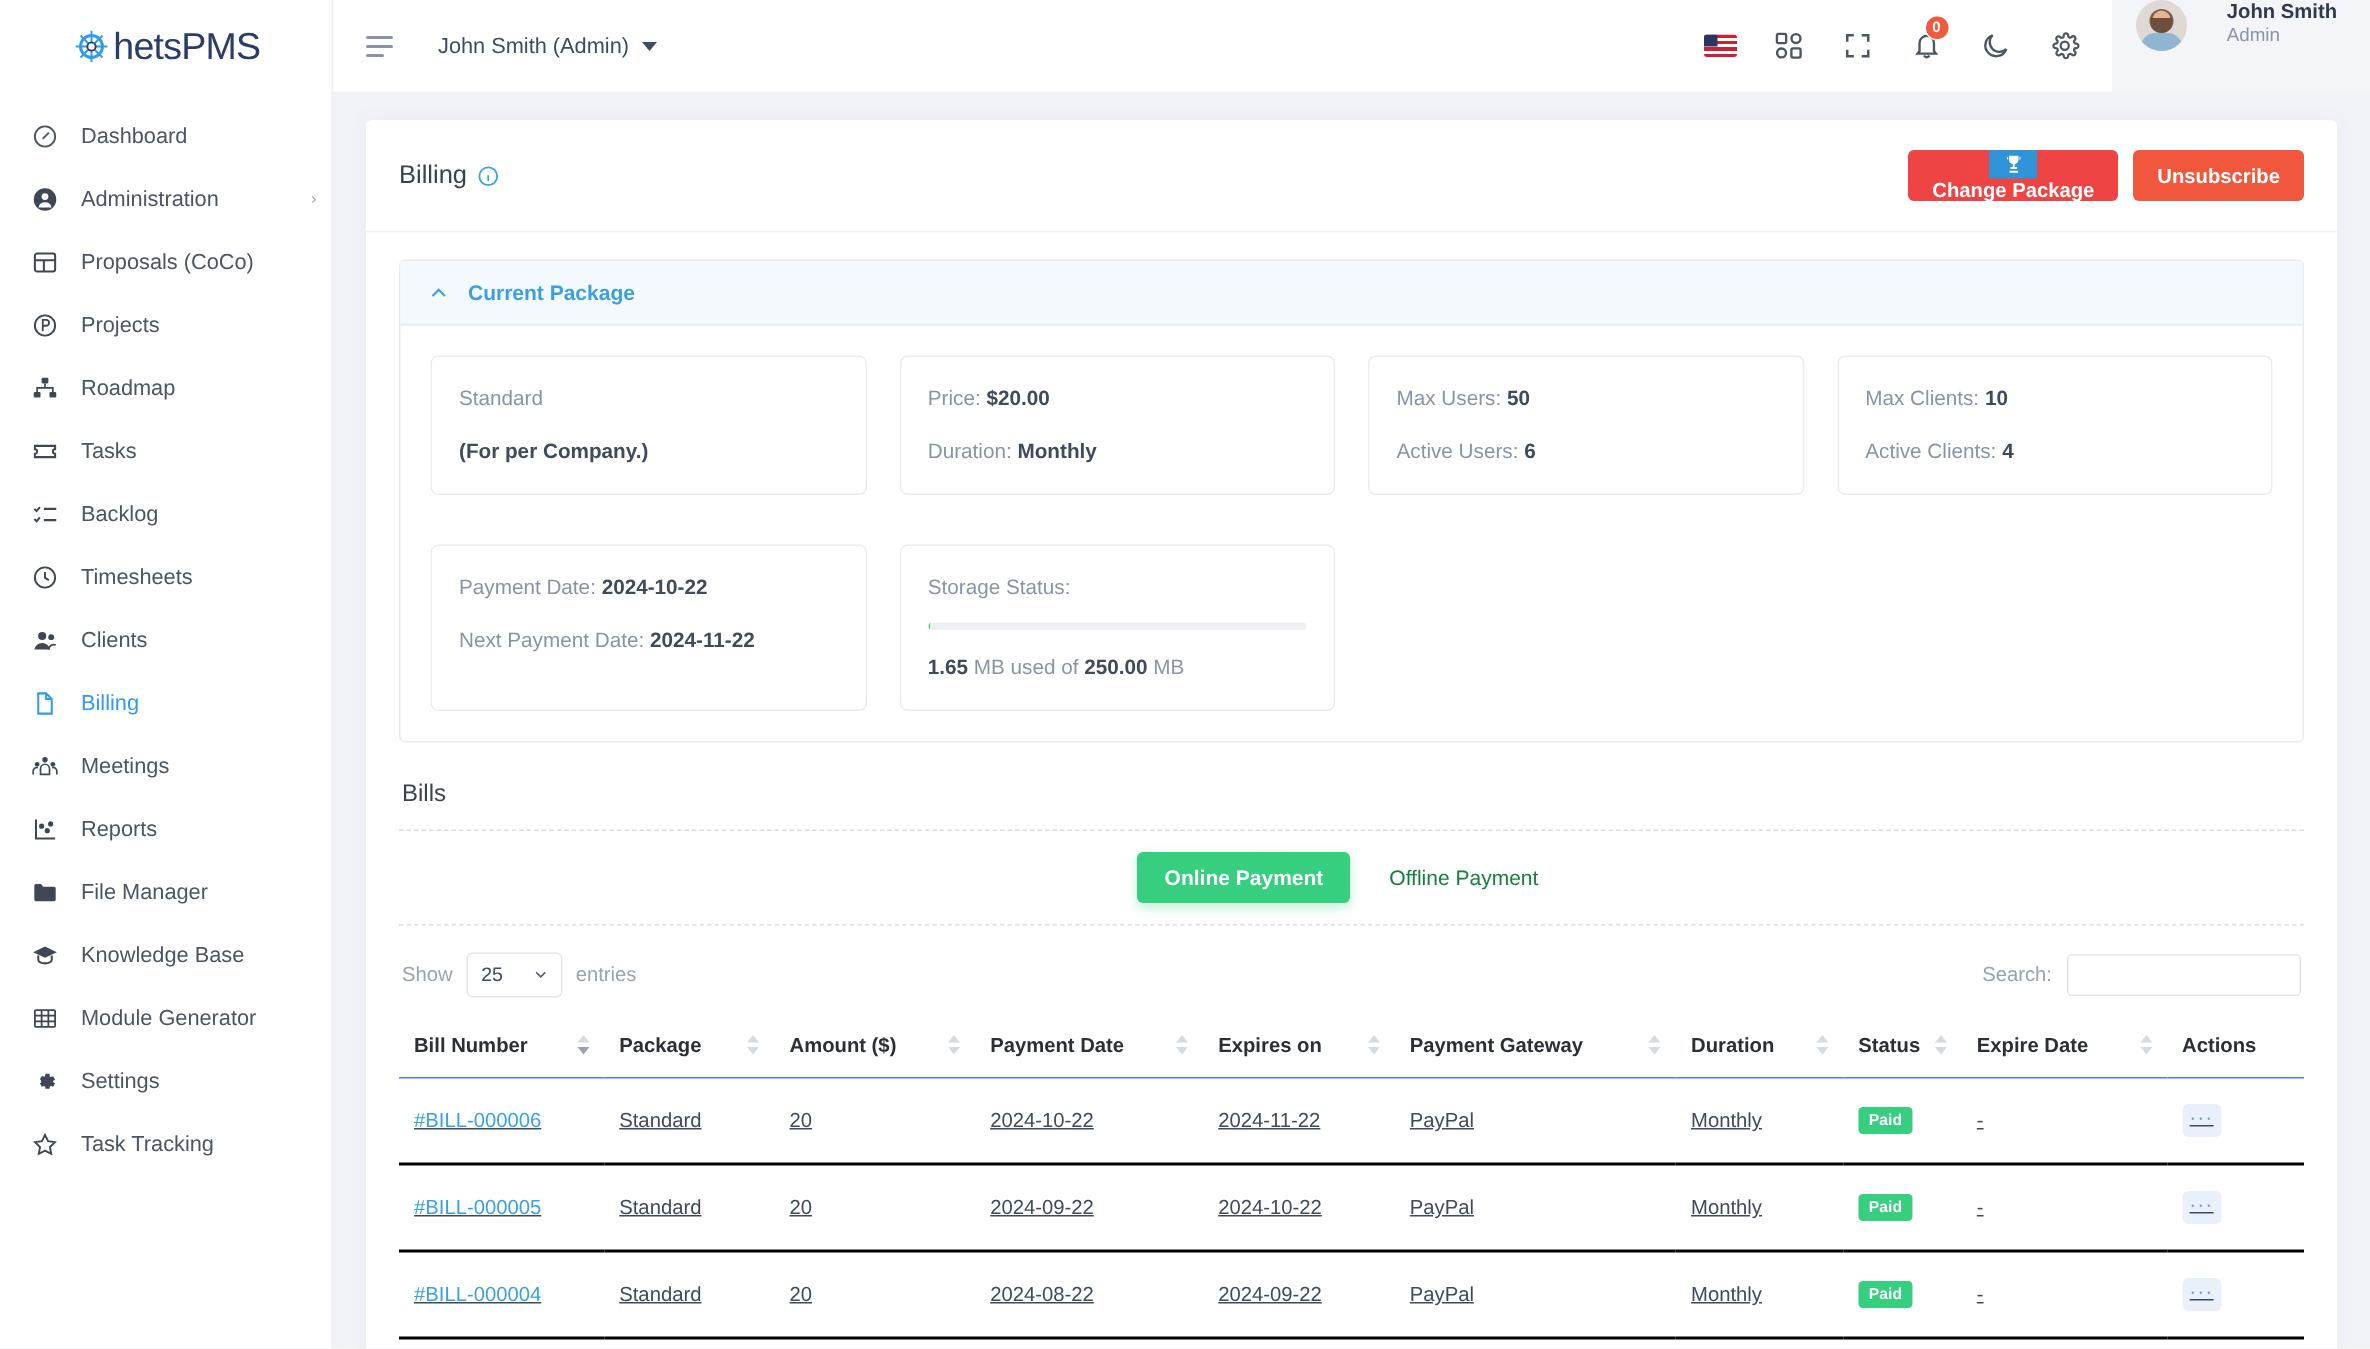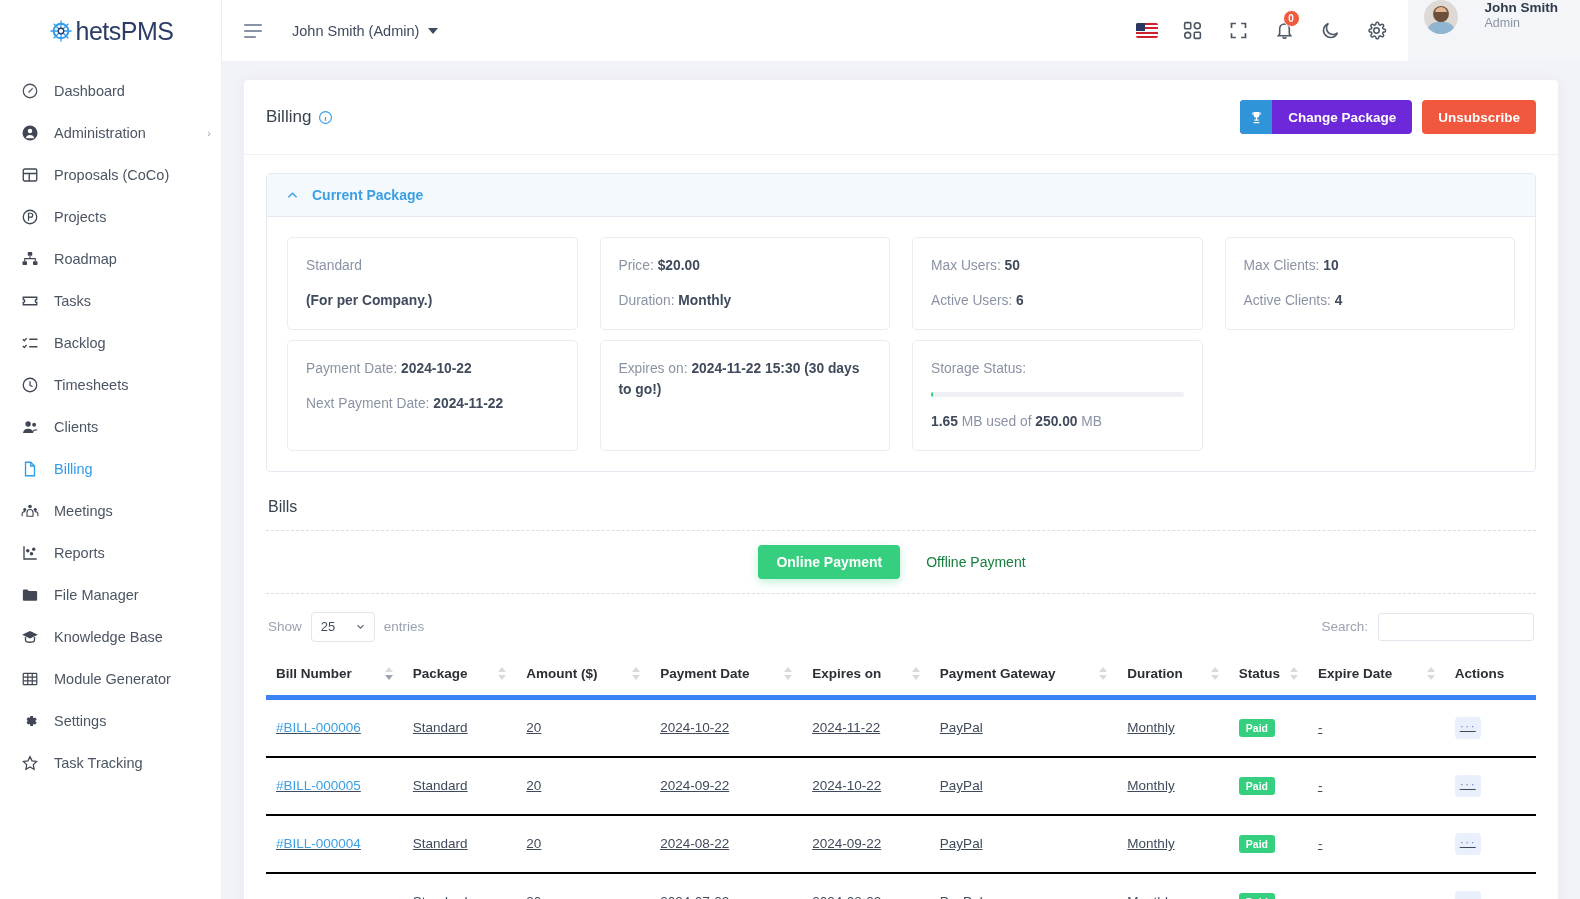--- a/index.html
+++ b/index.html
@@ -102,21 +102,21 @@
     border-bottom: 1px solid #eff1f5;
   }
   .page-title { font-size: 17px; color: #39424f; font-weight: 400; display:flex; align-items:center; gap: 7px; }
   .info-ic { width:15px;height:15px; display:block; }
   .head-actions { margin-left:auto; display:flex; align-items:center; gap: 10px; }
   .btn {
     border: none; border-radius: 4px; font-size: 13.5px; font-weight: 600;
     color: #fff; cursor: pointer; height: 34px; display:flex; align-items:center;
     font-family: "Liberation Sans", sans-serif;
   }
-  .btn-change { background: #6d28d9; padding: 0; overflow: hidden; }
+  .btn-change { background: #ef4444; padding: 0; overflow: hidden; flex-direction: column; }
   .btn-change .pfx { background: #2f94d8; width: 32px; height: 34px; display:flex; align-items:center; justify-content:center; }
   .btn-change .pfx svg { width: 15px; height: 15px; display:block; }
   .btn-change .lbl { padding: 0 16px; }
   .btn-unsub { background: #f0573c; padding: 0 16px; }
 
   .card-body { padding: 18px 22px 24px 22px; }
 
   .panel { border: 1px solid #e4eaf1; border-radius: 4px; }
   .panel-head {
     background: #f4f9fd; border-bottom: 1px solid #e4eaf1;
@@ -165,21 +165,21 @@
   .search-wrap { margin-left:auto; display:flex; align-items:center; gap: 10px; font-size: 13.5px; color:#9aa2b1; }
   .search-input {
     border: 1px solid #e2e6ee; border-radius: 3px; height: 28px; width: 156px;
     font-family: "Liberation Sans", sans-serif; font-size: 13px; padding: 0 8px;
     color: #3f4a5c; outline: none; background: #fff;
   }
 
   table.bills { width: 100%; border-collapse: collapse; table-layout: fixed; }
   table.bills th {
     text-align: left; font-size: 13.5px; font-weight: 700; color: #2b2f36;
-    padding: 12px 10px 14px 10px; border-bottom: 5px solid #3b82f6;
+    padding: 12px 10px 14px 10px; border-bottom: 1px solid #3b82f6;
     position: relative; cursor: pointer; white-space: nowrap;
   }
   table.bills th .sorter { position:absolute; right: 10px; top: 50%; transform: translateY(-50%); width: 8px; height: 14px; }
   table.bills th .sorter i { display:block; width:0;height:0;border-left:4px solid transparent;border-right:4px solid transparent; }
   table.bills th .sorter i.up { border-bottom:5px solid #d6dae1; margin-bottom:3px; }
   table.bills th .sorter i.dn { border-top:5px solid #d6dae1; }
   table.bills th.sorted .sorter i.dn { border-top-color:#9aa2b1; }
   table.bills td {
     font-size: 13.5px; color: #3f4a5c; padding: 17px 10px;
     border-bottom: 2px solid #000000; white-space: nowrap; text-decoration: underline;
@@ -492,27 +492,24 @@
                 <div class="pkg-box">
                   <div class="r"><span>Max Users:</span> <b>50</b></div>
                   <div class="r"><span>Active Users:</span> <b>6</b></div>
                 </div>
                 <div class="pkg-box">
                   <div class="r"><span>Max Clients:</span> <b>10</b></div>
                   <div class="r"><span>Active Clients:</span> <b>4</b></div>
                 </div>
               </div>
 
-              <div class="grid4" style="margin-top:10px;">
+              <div class="grid4" style="margin-top:33px;">
                 <div class="pkg-box box-tall">
                   <div class="r"><span>Payment Date:</span> <b>2024-10-22</b></div>
                   <div class="r"><span>Next Payment Date:</span> <b>2024-11-22</b></div>
-                </div>
-                <div class="pkg-box box-tall">
-                  <div class="r"><span>Expires on:</span> <b>2024-11-22 15:30 (30 days to go!)</b></div>
                 </div>
                 <div class="pkg-box box-tall">
                   <div class="mut">Storage Status:</div>
                   <div class="progress">
                     <div class="fill" id="storage-fill" style="width: 0.66%; background: rgb(46, 204, 113);"></div>
                   </div>
                   <div><b>1.65</b><span> MB used of </span><b>250.00</b><span> MB</span></div>
                 </div>
                 <div></div>
               </div>

